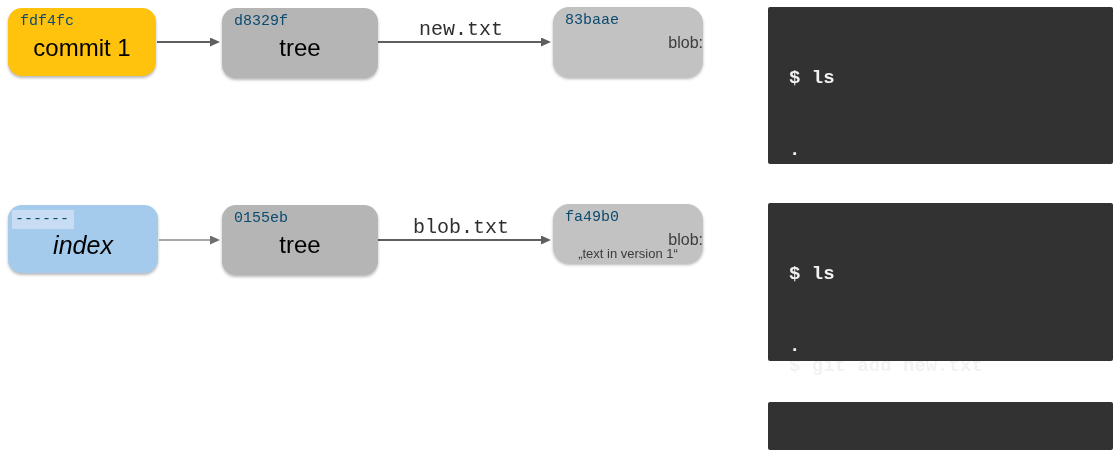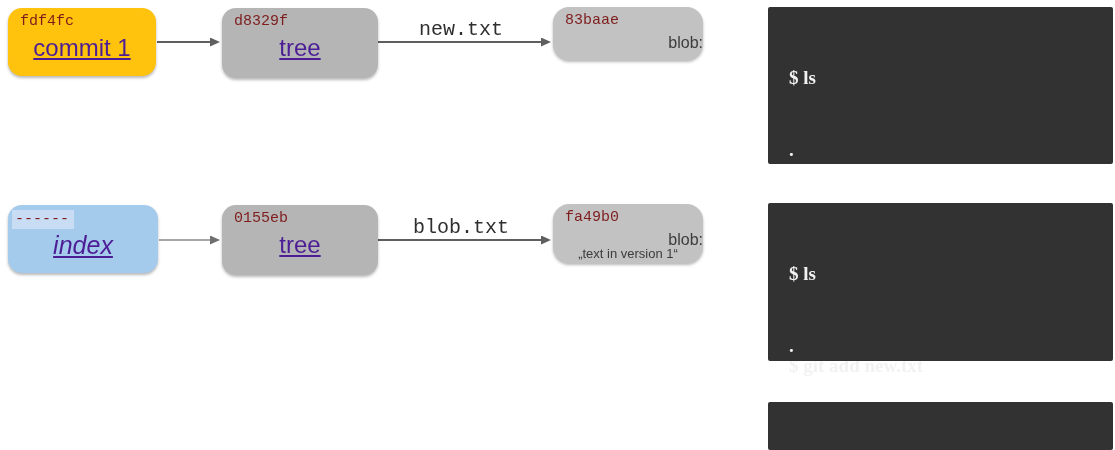--- a/index.html
+++ b/index.html
@@ -6,29 +6,29 @@
   .stage {
     position:relative; width:1115px; height:450px; overflow:hidden;
     background:#ffffff; font-family:"Liberation Sans", sans-serif;
   }
   svg.arrows { position:absolute; left:0; top:0; pointer-events:none; }
 
   
   .box { position:absolute; border-radius:14px; box-shadow:0 2px 3px rgba(0,0,0,0.28); }
   .box .hash {
     position:absolute; top:5px; left:12px;
-    font-family:"Liberation Mono", monospace; font-size:15px; color:#7f1d1d;
+    font-family:"Liberation Mono", monospace; font-size:15px; color:#0c4a6e;
   }
   .box .biglabel {
     position:absolute; left:0; right:0; top:26px; text-align:center;
-    font-size:24px; color:#4c1d95;text-decoration:underline;
+    font-size:24px; color:#000000;
   }
   .commit-box { left:8px;  top:8px;   width:148px; height:68px; background:#ffc20d; }
   .tree-box-1 { left:222px; top:8px;  width:156px; height:70px; background:#b5b5b5; }
-  .blob-box-1 { left:553px; top:7px;  width:150px; height:53px; background:#c2c2c2; border-radius:16px; }
+  .blob-box-1 { left:553px; top:7px;  width:150px; height:70px; background:#c2c2c2; border-radius:16px; }
   .index-box  { left:8px;  top:205px; width:150px; height:68px; background:#a5cbec; }
   .tree-box-2 { left:222px; top:205px; width:156px; height:70px; background:#b5b5b5; }
   .blob-box-2 { left:553px; top:204px; width:150px; height:59px; background:#c2c2c2; border-radius:16px; }
 
   .index-box .biglabel { font-style:italic; font-size:25px; }
   .index-highlight {
     position:absolute; left:4px; top:5px; width:62px; height:19px;
     background:#c8ddf4;
   }
   .index-box .hash { top:6px; left:7px; letter-spacing:0; }
@@ -47,21 +47,21 @@
     position:absolute; width:180px; text-align:center;
     font-family:"Liberation Mono", monospace; font-size:20px; color:#2f2f2f;
   }
   .edge-label-1 { left:371px; top:18px; }
   .edge-label-2 { left:371px; top:216px; }
 
   
   .terminal {
     position:absolute; left:768px; width:345px; box-sizing:border-box;
     background:#323232; color:#f2f2f2; border-radius:2px;
-    font-family:Liberation Serif, serif; font-weight:bold;
+    font-family:Liberation Mono, monospace; font-weight:bold;
     font-size:19px; line-height:24px; padding:11px 6px 16px 21px;
     white-space:pre;
   }
   .terminal-1 { top:7px;   height:157px; }
   .terminal-2 { top:203px; height:158px; }
   .terminal-3 { top:402px; height:48px; padding-top:12px; }
 </style>
 </head>
 <body>
 

